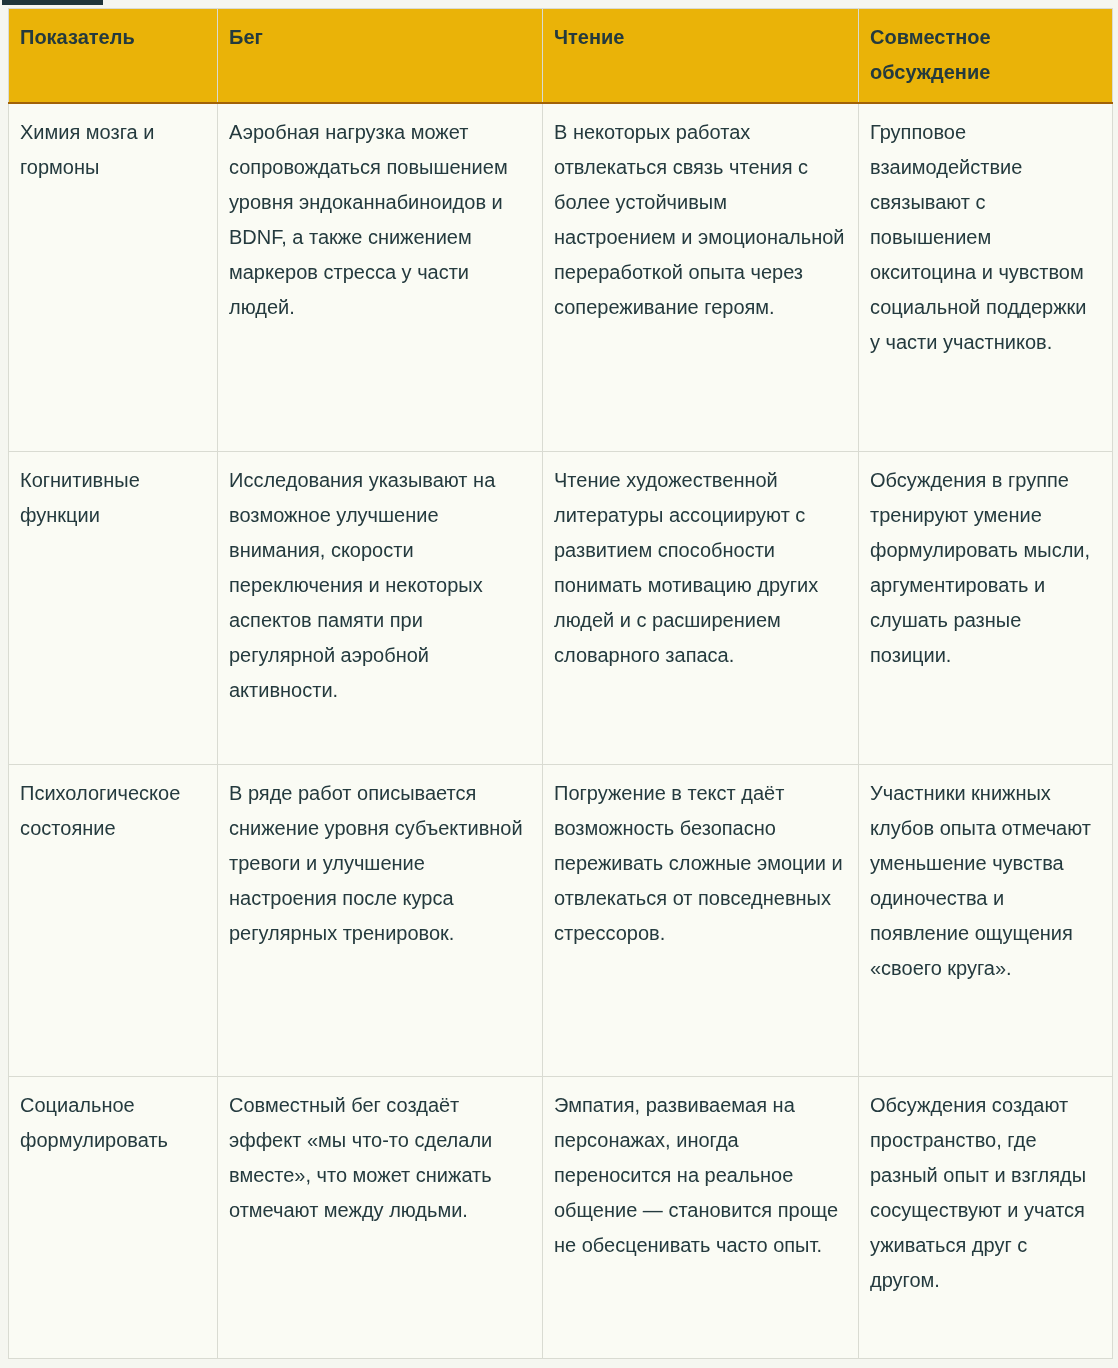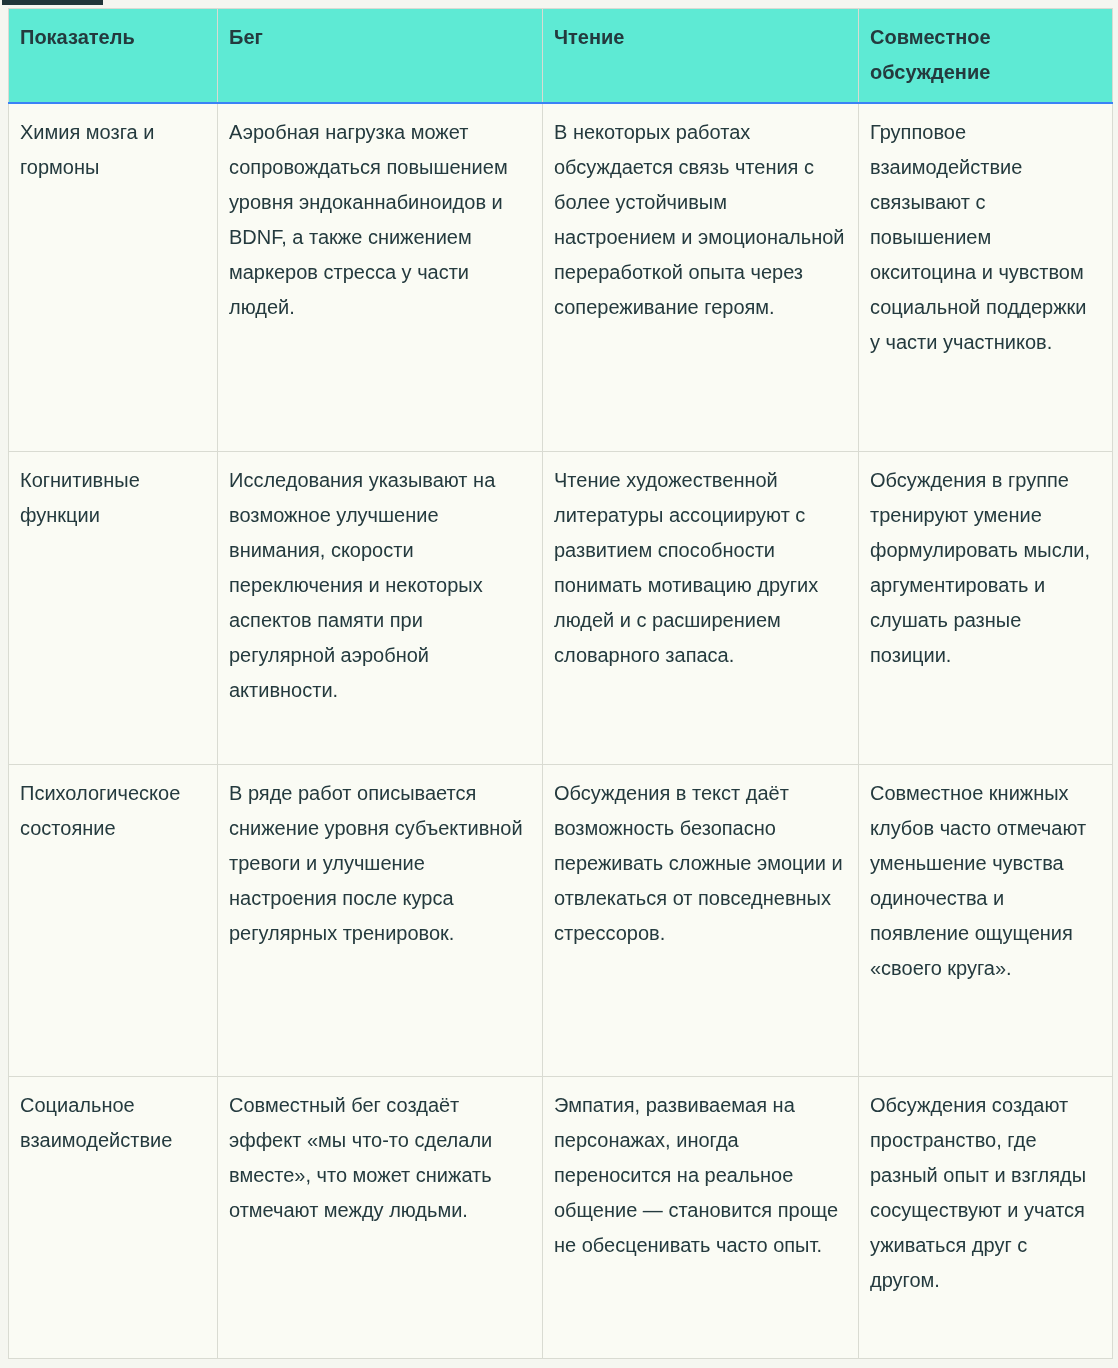--- a/index.html
+++ b/index.html
@@ -45,24 +45,24 @@
     text-align: left;
     padding: 11px 11px 12px 11px;
     font-size: 20px;
     line-height: 35px;
     color: #243a3e;
     font-weight: 400;
     overflow: hidden;
     word-wrap: break-word;
   }
   thead th {
-    background: #5eead4;
+    background: #eab308;
     font-weight: 600;
     height: 72px;
-    border-bottom: 2px solid #3b82f6;
+    border-bottom: 2px solid #a16207;
   }
   tbody td { background: #fafbf4; border-radius: 20px; }
   tbody tr.r1 { height: 348px; }
   tbody tr.r2 { height: 313px; padding-left: 42px; }
   tbody tr.r3 { height: 312px; }
   tbody tr.r4 { height: 282px; }
 </style>
 </head>
 <body>
 
@@ -81,36 +81,36 @@
         <th>Показатель</th>
         <th>Бег</th>
         <th>Чтение</th>
         <th>Совместное обсуждение</th>
       </tr>
     </thead>
     <tbody>
       <tr class="r1">
         <td>Химия мозга и гормоны</td>
         <td>Аэробная нагрузка может сопровождаться повышением уровня эндоканнабиноидов и BDNF, а также снижением маркеров стресса у части людей.</td>
-        <td>В некоторых работах обсуждается связь чтения с более устойчивым настроением и эмоциональной переработкой опыта через сопереживание героям.</td>
+        <td>В некоторых работах отвлекаться связь чтения с более устойчивым настроением и эмоциональной переработкой опыта через сопереживание героям.</td>
         <td>Групповое взаимодействие связывают с повышением окситоцина и чувством социальной поддержки у части участников.</td>
       </tr>
       <tr class="r2">
         <td>Когнитивные функции</td>
         <td>Исследования указывают на возможное улучшение внимания, скорости переключения и некоторых аспектов памяти при регулярной аэробной активности.</td>
         <td>Чтение художественной литературы ассоциируют с развитием способности понимать мотивацию других людей и с расширением словарного запаса.</td>
         <td>Обсуждения в группе тренируют умение формулировать мысли, аргументировать и слушать разные позиции.</td>
       </tr>
       <tr class="r3">
         <td>Психологическое состояние</td>
         <td>В ряде работ описывается снижение уровня субъективной тревоги и улучшение настроения после курса регулярных тренировок.</td>
-        <td>Обсуждения в текст даёт возможность безопасно переживать сложные эмоции и отвлекаться от повседневных стрессоров.</td>
-        <td>Совместное книжных клубов часто отмечают уменьшение чувства одиночества и появление ощущения «своего круга».</td>
+        <td>Погружение в текст даёт возможность безопасно переживать сложные эмоции и отвлекаться от повседневных стрессоров.</td>
+        <td>Участники книжных клубов опыта отмечают уменьшение чувства одиночества и появление ощущения «своего круга».</td>
       </tr>
       <tr class="r4">
-        <td>Социальное взаимодействие</td>
+        <td>Социальное формулировать</td>
         <td>Совместный бег создаёт эффект «мы что-то сделали вместе», что может снижать отмечают между людьми.</td>
         <td>Эмпатия, развиваемая на персонажах, иногда переносится на реальное общение — становится проще не обесценивать часто опыт.</td>
         <td>Обсуждения создают пространство, где разный опыт и взгляды сосуществуют и учатся уживаться друг с другом.</td>
       </tr>
     </tbody>
   </table>
 </div>
 
 </body></html>

